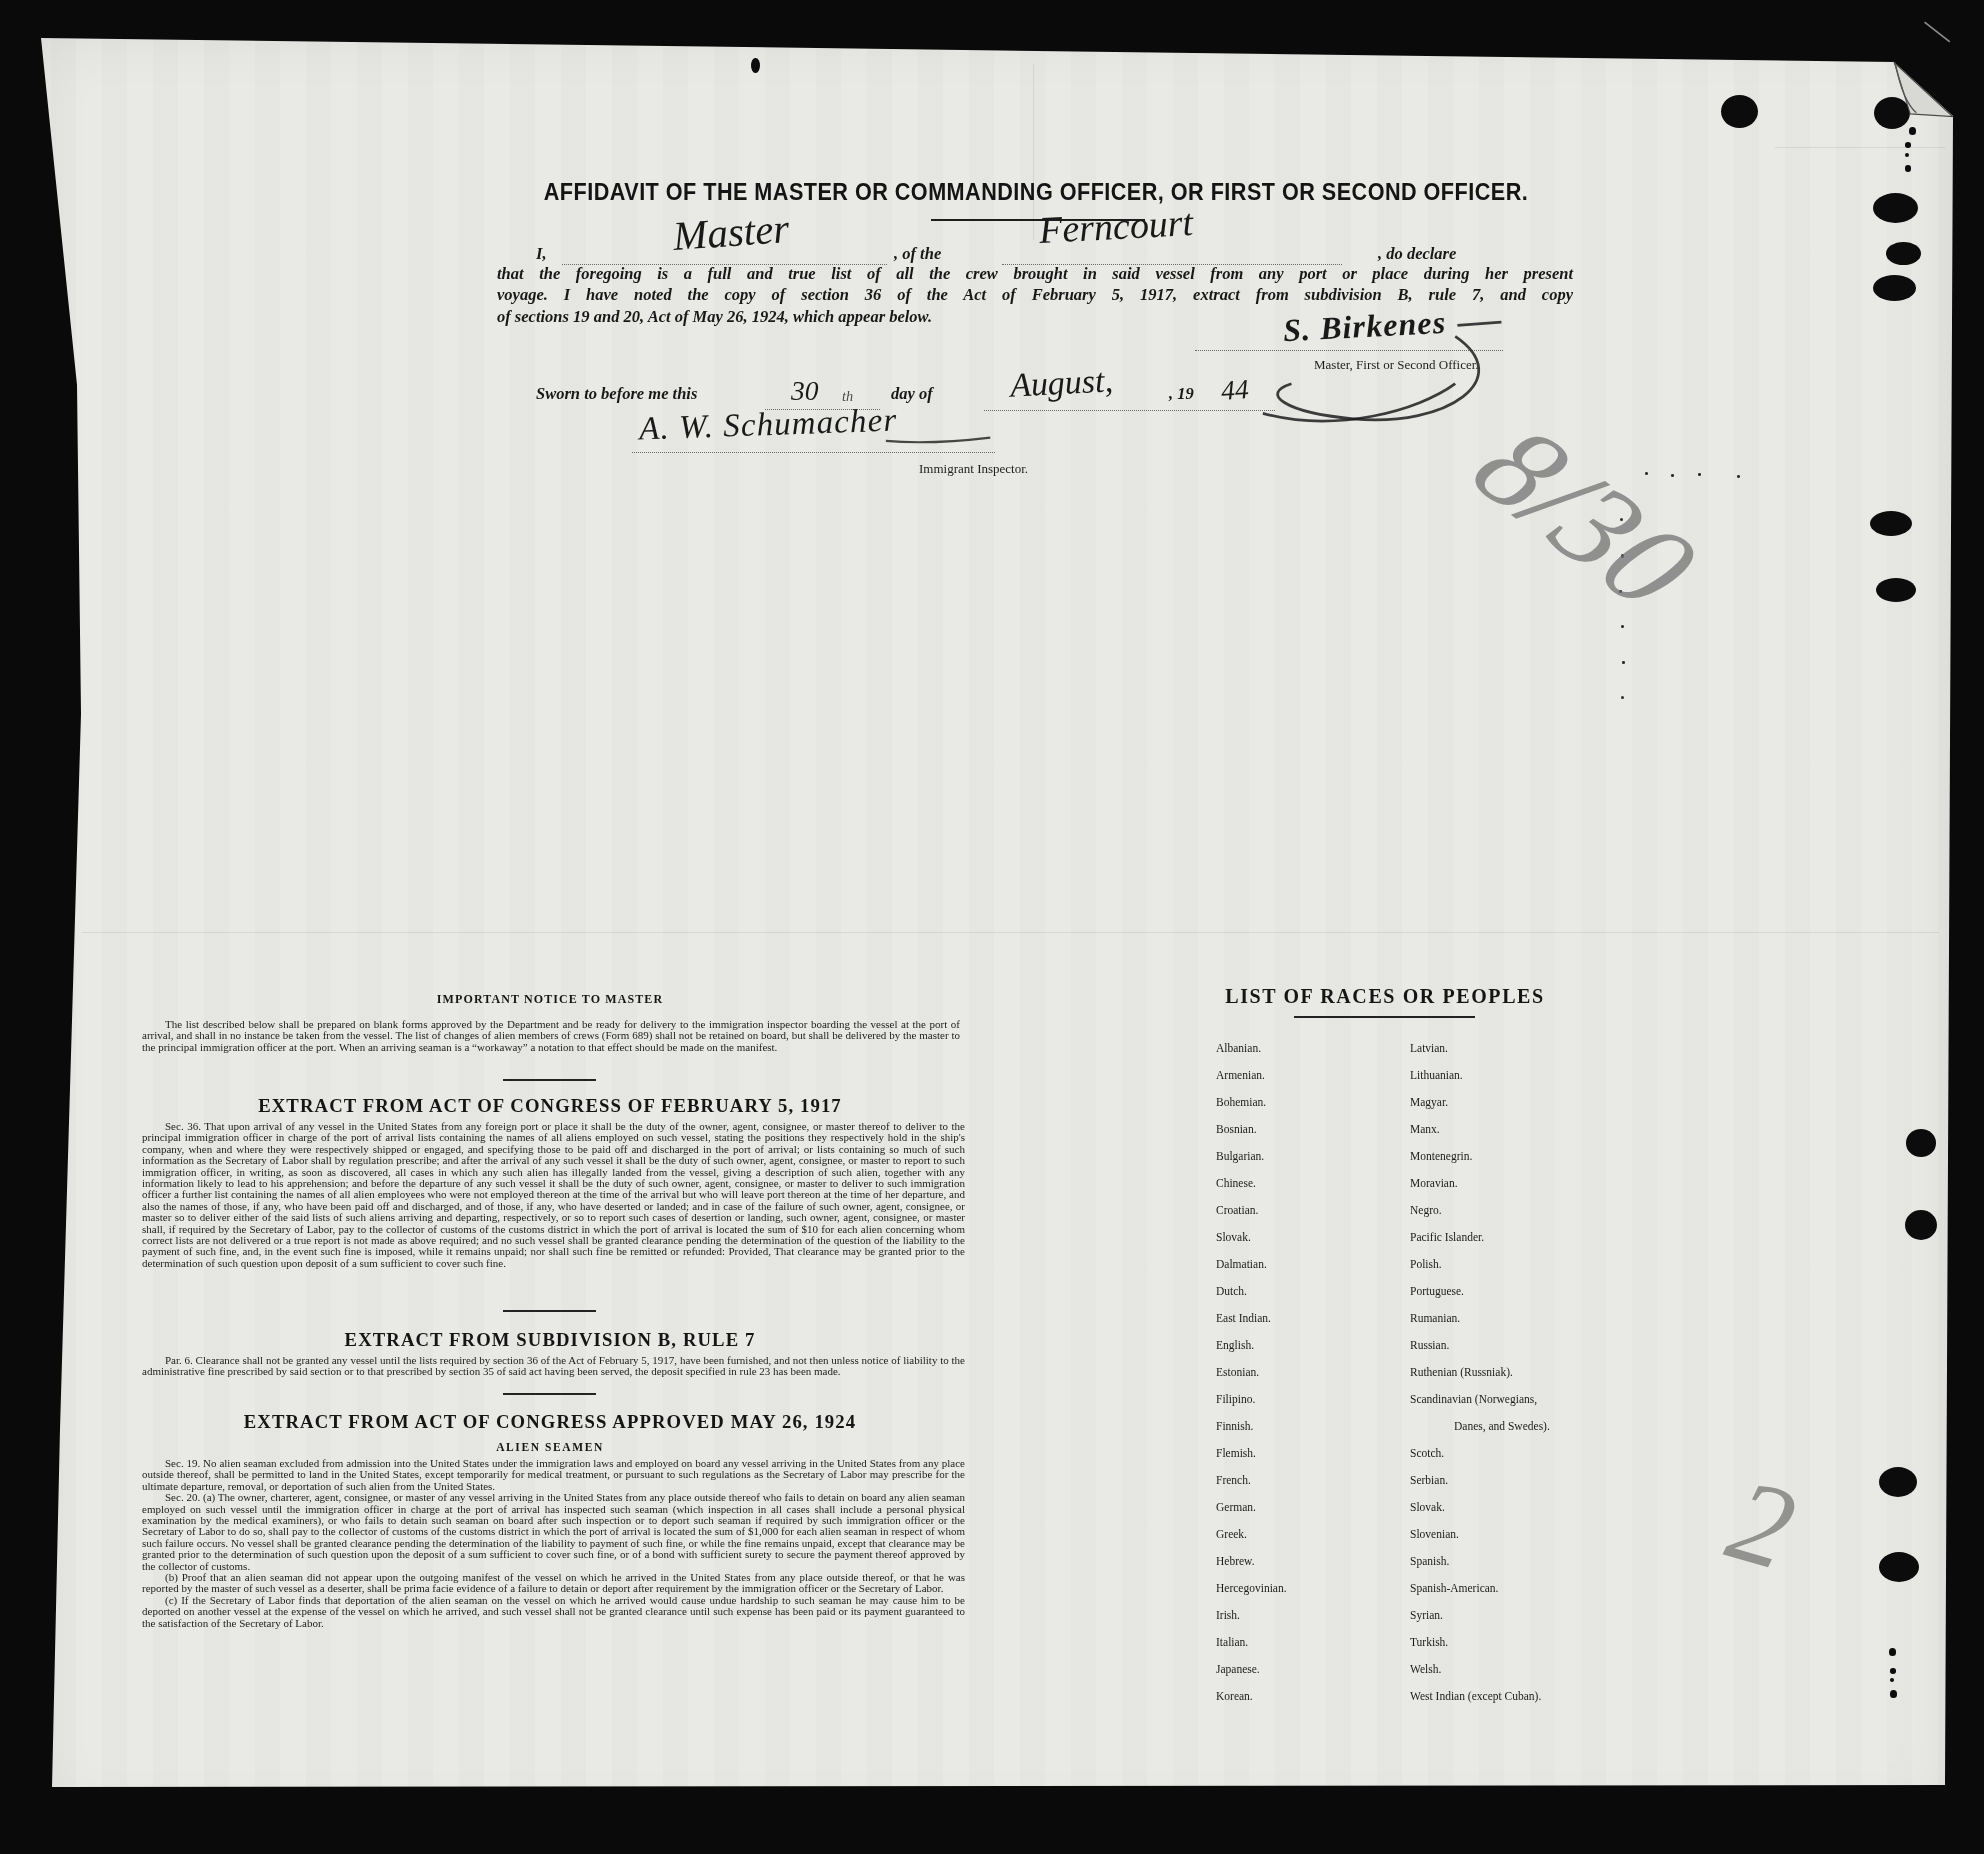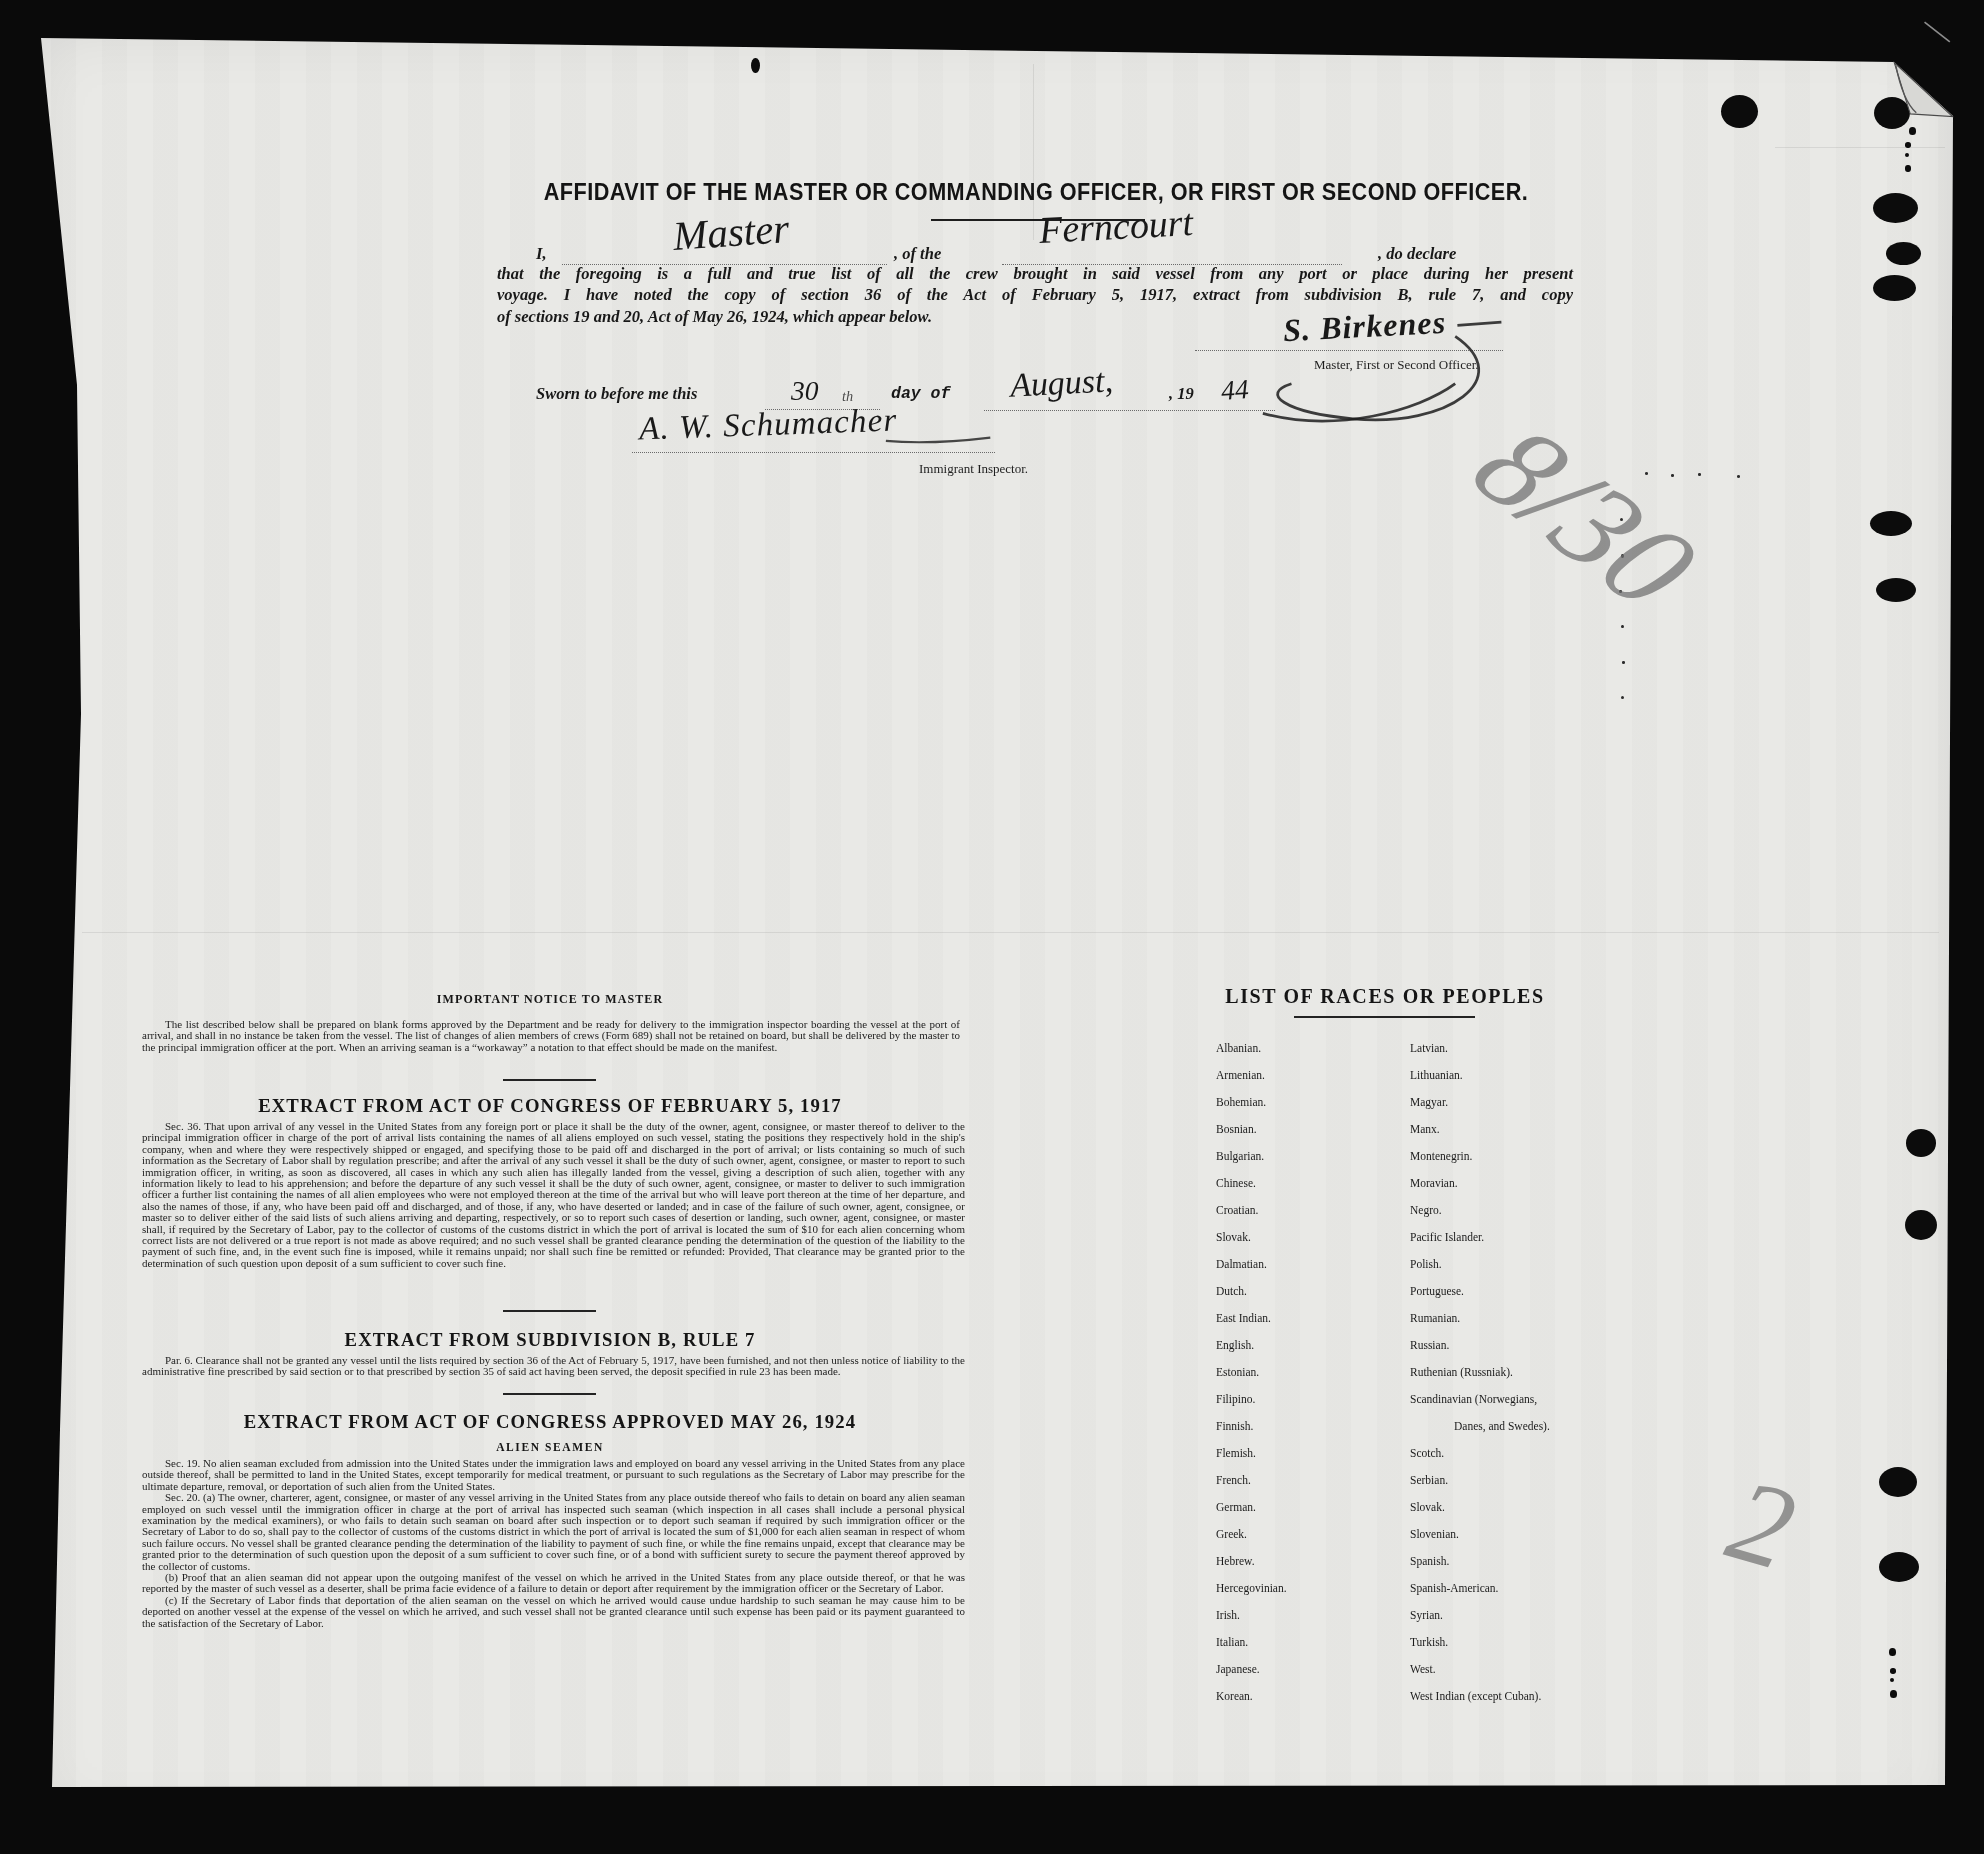--- a/index.html
+++ b/index.html
@@ -79,21 +79,21 @@
     </div>
 
     <div class="hand" style="left:1283px;top:308px;font-size:32px;font-weight:700;transform:rotate(-3deg);letter-spacing:1.1px;">S. Birkenes</div>
     <span class="leader" style="left:1195px;top:350px;width:308px;height:0;"></span>
     <div class="print cap" style="left:1314px;top:357px;">Master, First or Second Officer.</div>
 
     <div class="print aff" style="left:536px;top:384px;">Sworn to before me this</div>
     <span class="leader" style="left:765px;top:409px;width:115px;height:0;"></span>
     <div class="hand" style="left:791px;top:375px;font-size:27.5px;">30</div>
     <div class="hand" style="left:842px;top:388px;font-size:14.3px;color:#4a4a4a;">th</div>
-    <div class="print aff" style="left:891px;top:384px;font-family:Liberation Mono, monospace;">day of</div>
+    <div class="print aff" style="left:891px;top:384px;">day of</div>
     <span class="leader" style="left:984px;top:410px;width:291px;height:0;"></span>
     <div class="hand" style="left:1010px;top:364px;font-size:34px;transform:rotate(-3deg);">August,</div>
     <div class="print aff" style="left:1169px;top:384px;">, 19</div>
     <div class="hand" style="left:1221px;top:374px;font-size:27.5px;transform:rotate(-4deg);">44</div>
 
     <div class="hand" style="left:639px;top:406px;font-size:33px;transform:rotate(-2deg);letter-spacing:1.1px;">A. W. Schumacher</div>
     <span class="leader" style="left:632px;top:452px;width:363px;height:0;"></span>
     <div class="print cap" style="left:919px;top:461px;">Immigrant Inspector.</div>
 
     <div class="h-serif" style="left:550px;top:992px;font-size:12px;">IMPORTANT NOTICE TO MASTER</div>
@@ -171,21 +171,21 @@
           <div class="race-cont">Danes, and Swedes).</div>
         </div>
         <div class="race-item">Scotch.</div>
         <div class="race-item">Serbian.</div>
         <div class="race-item">Slovak.</div>
         <div class="race-item">Slovenian.</div>
         <div class="race-item">Spanish.</div>
         <div class="race-item">Spanish-American.</div>
         <div class="race-item">Syrian.</div>
         <div class="race-item">Turkish.</div>
-        <div class="race-item">West.</div>
+        <div class="race-item">Welsh.</div>
         <div class="race-item">West Indian (except Cuban).</div>
       </div>
   </div>
 
   <div class="layer-marks">
     <div class="pencil" style="left:1547px;top:399px;font-size:125px;opacity:.72;transform:rotate(37deg) skewX(-8deg);transform-origin:left top;">8/30</div>
     <div class="pencil" style="left:1732px;top:1457px;font-size:118px;opacity:.7;transform:rotate(16deg);">2</div>
   </div>
 
   <svg class="overlay" width="1985" height="1855" viewBox="0 0 3612 3375">

